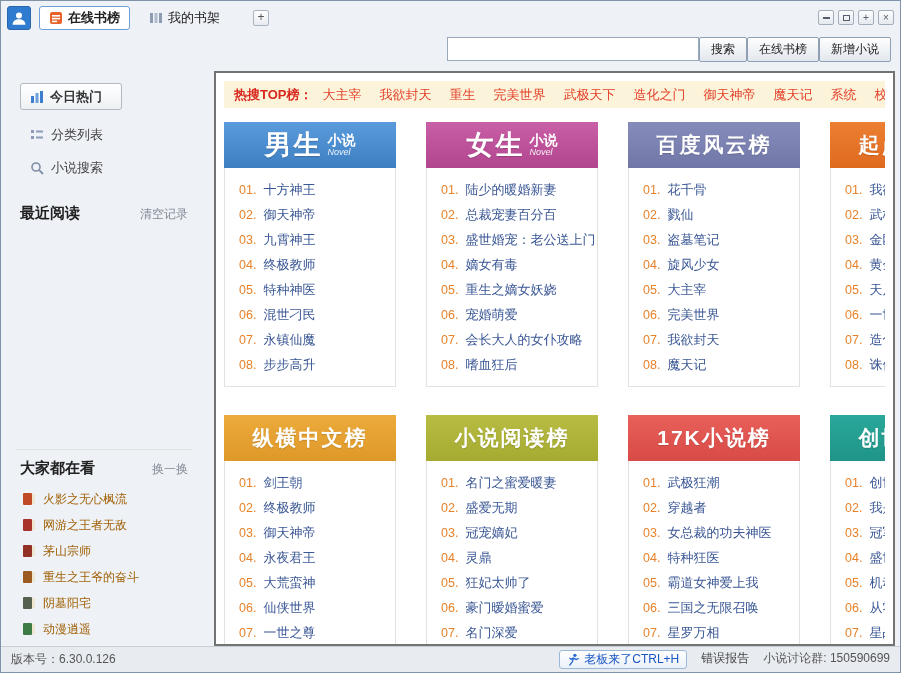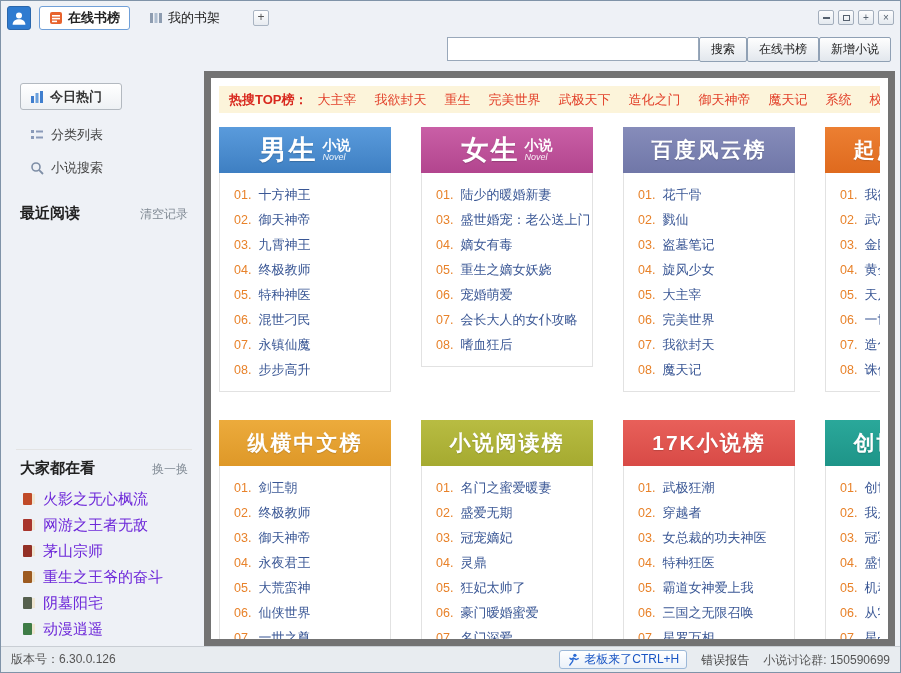--- a/index.html
+++ b/index.html
@@ -34,44 +34,44 @@
   .side-btn .nav-label{font-weight:bold;color:#333;margin-left:6px}
   .side-nav-item{display:flex;align-items:center;padding:0 0 0 14px;height:22px;margin-bottom:11px}
   .side-nav-item .nav-label{margin-left:7px;color:#444}
   .side-sec{display:flex;align-items:baseline;justify-content:space-between;margin-top:14px;padding:0 4px}
   .side-sec-title{font-size:15px;font-weight:bold;color:#222}
   .side-link{font-size:12px;color:#808a94;cursor:default}
   .side-spacer{flex:1}
   .bottom-sec{border-top:1px solid #e3e3e3;padding-top:9px;margin-top:8px}
   .bottom-sec .side-sec{margin-top:0;margin-bottom:8px}
   .side-book{display:flex;align-items:center;height:26px;padding-left:6px}
-  .side-book span{margin-left:7px;font-size:15px;color:#6d28d9;white-space:nowrap;overflow:hidden}
-
-  
-  .main{flex:1;background:#fff;border:7px solid #737373;margin-left:2px;overflow:hidden;padding:8px;position:relative}
+  .side-book span{margin-left:7px;font-size:12px;color:#a16207;white-space:nowrap;overflow:hidden}
+
+  
+  .main{flex:1;background:#fff;border:2px solid #737373;margin-left:12px;overflow:hidden;padding:8px;position:relative}
   .hotbar{height:27px;background:#fcf4da;display:flex;align-items:center;padding:0 10px;white-space:nowrap;overflow:hidden;margin-bottom:14px}
   .hotbar-label{font-weight:bold;margin-right:10px}
   .hot-term{margin-right:18px;font-size:13px;text-decoration:none;cursor:default;white-space:nowrap}
   .cards-area{overflow:hidden}
   .cards-row{display:flex;margin-bottom:28px}
   .card{width:172px;flex:0 0 172px;margin-right:30px;background:#fff}
   .card-header{height:46px;display:flex;align-items:center;justify-content:center;color:#fff;overflow:hidden}
   .t-big{font-size:27px;font-weight:bold;letter-spacing:2px;text-shadow:0 1px 1px rgba(0,0,0,.18)}
   .t-side{display:flex;flex-direction:column;align-items:flex-start;margin-left:5px;line-height:1.05}
   .t-small{font-size:14px;font-weight:bold}
   .t-en{font-size:9px;opacity:.9;font-style:italic}
   .t-plain{font-size:21px;font-weight:bold;letter-spacing:2px;text-shadow:0 1px 1px rgba(0,0,0,.15)}
   .card-body{border:1px solid #e2e2e2;border-top:none;padding:9px 0 9px 0}
   .card-item{height:25px;line-height:25px;padding-left:14px;white-space:nowrap;overflow:hidden;cursor:default}
   .card-item .num{color:#e8822a;margin-right:7px;font-size:12.5px}
   .card-item .book-link{color:#3a5795;font-size:13px}
 
   
   .statusbar{height:26px;flex:0 0 auto;border-top:1px solid #c9ced4;background:#e8ecf0;display:flex;align-items:center;padding:0 10px;font-size:12px;color:#555}
-  .status-right{margin-left:auto;display:flex;align-items:flex-end;gap:14px}
+  .status-right{margin-left:auto;display:flex;align-items:flex-start;gap:14px}
   .boss-btn{height:19px;display:flex;align-items:center;gap:4px;border:1px solid #9cb8d8;border-radius:3px;background:linear-gradient(#ffffff,#eaf1f9);padding:0 7px;color:#1a56c4;font-size:12px;cursor:default}
   .status-link{color:#444;cursor:default}
   .status-text{color:#555}
 </style>
 </head>
 <body>
 
 <div class="window">
 
   <div class="titlebar">
@@ -238,20 +238,21 @@
             <div class="card">
               <div class="card-header" style="background: linear-gradient(rgb(201, 95, 166), rgb(178, 69, 142));">
                 <span class="t-big">女生</span>
                 <span class="t-side">
                   <span class="t-small">小说</span>
                   <span class="t-en">Novel</span>
                 </span>
               </div>
               <div class="card-body">
                 <div class="card-item"><span class="num" style="color: rgb(232, 130, 42);">01.</span><span class="book-link">陆少的暖婚新妻</span></div>
+                <div class="card-item"><span class="num" style="color: rgb(232, 130, 42);">02.</span><span class="book-link">总裁宠妻百分百</span></div>
                 <div class="card-item"><span class="num" style="color: rgb(232, 130, 42);">03.</span><span class="book-link">盛世婚宠：老公送上门</span></div>
                 <div class="card-item"><span class="num" style="color: rgb(232, 130, 42);">04.</span><span class="book-link">嫡女有毒</span></div>
                 <div class="card-item"><span class="num" style="color: rgb(232, 130, 42);">05.</span><span class="book-link">重生之嫡女妖娆</span></div>
                 <div class="card-item"><span class="num" style="color: rgb(232, 130, 42);">06.</span><span class="book-link">宠婚萌爱</span></div>
                 <div class="card-item"><span class="num" style="color: rgb(232, 130, 42);">07.</span><span class="book-link">会长大人的女仆攻略</span></div>
                 <div class="card-item"><span class="num" style="color: rgb(232, 130, 42);">08.</span><span class="book-link">嗜血狂后</span></div>
               </div>
             </div>
             <div class="card">
               <div class="card-header" style="background: linear-gradient(rgb(134, 140, 186), rgb(112, 119, 168));">

